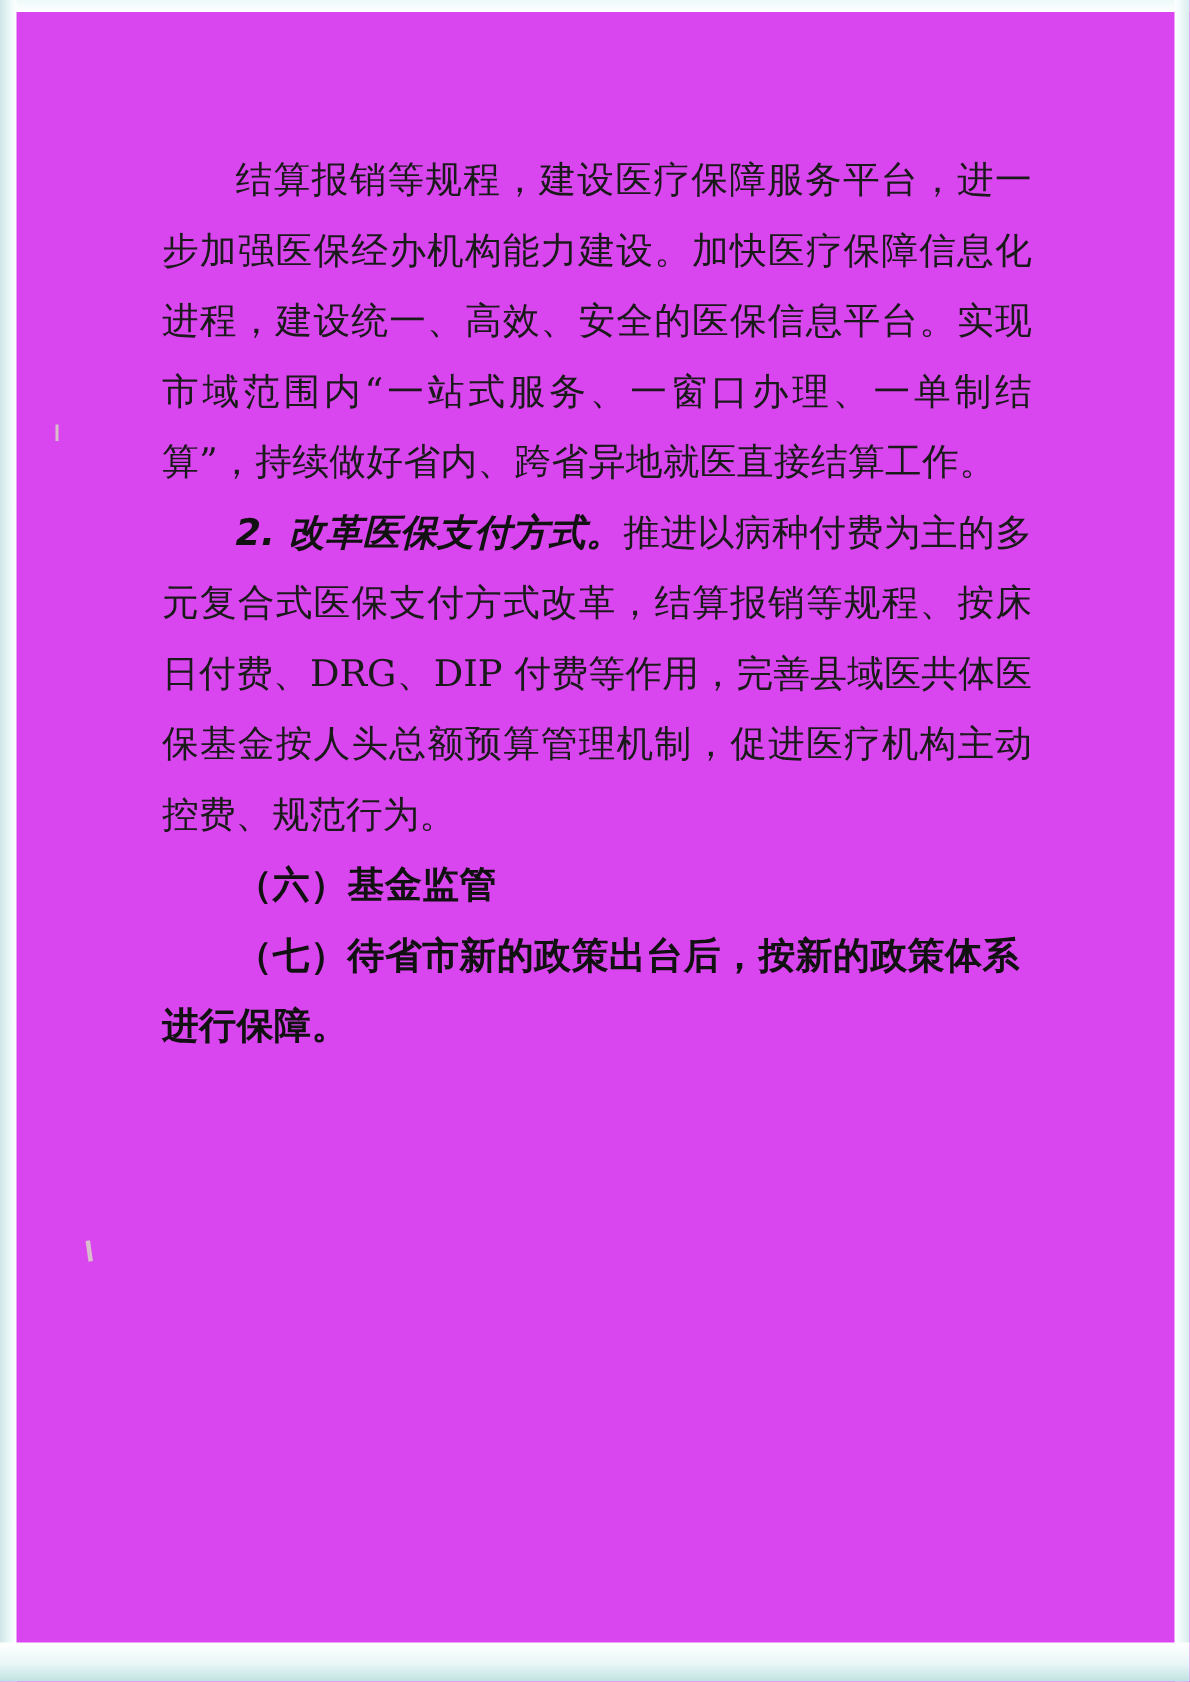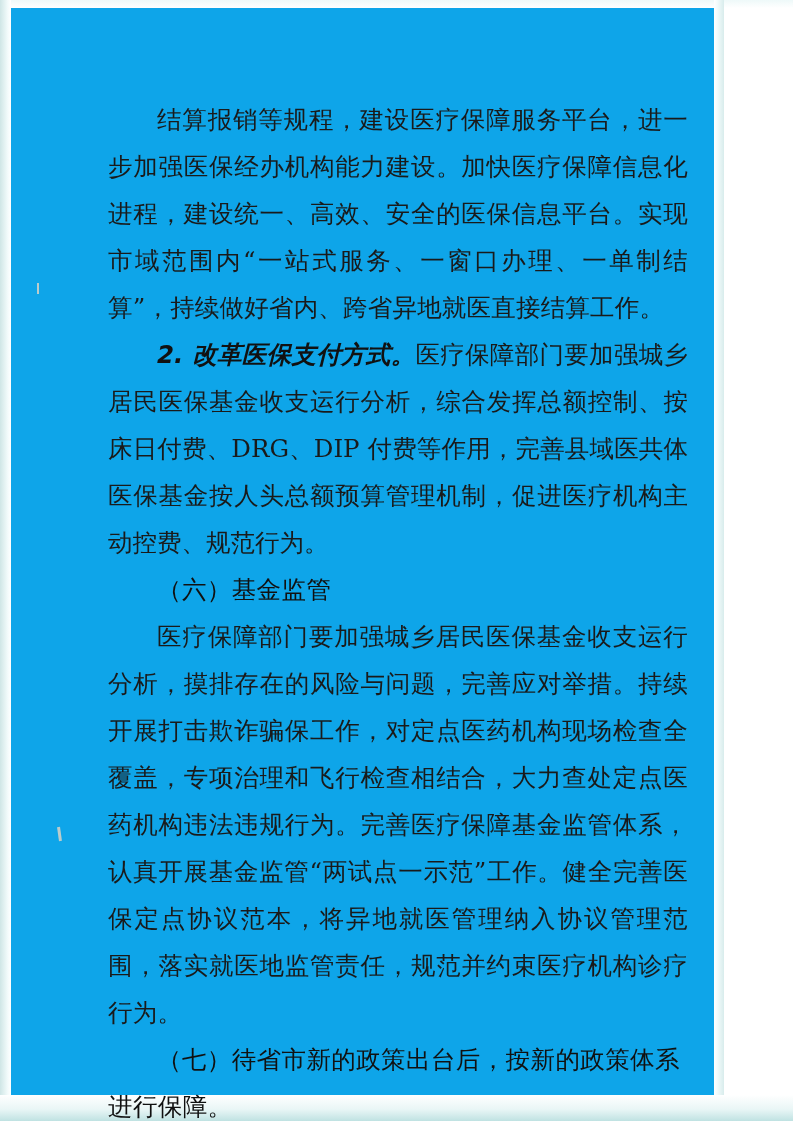--- a/index.html
+++ b/index.html
@@ -9,24 +9,24 @@
   body {
     width: 793px;
     height: 1121px;
     background: #ffffff;
     font-family: "DejaVu Serif", "Liberation Serif", serif;
     overflow: hidden;
     position: relative;
   }
   .page {
     position: relative;
-    width: 724px;
+    width: 793px;
     height: 1121px;
     box-sizing: border-box;
-    background: #0ea5e9;
+    background: #d946ef;
   }
   
   .scan-edge-left {
     position: absolute;
     left: 0; top: 0;
     width: 11px; height: 1121px;
     background: linear-gradient(to right, #cfe6e6, #f2fbfb 70%, #ffffff);
   }
   .scan-edge-right {
     position: absolute;
@@ -64,21 +64,21 @@
   }
   p.indent {
     text-indent: 2em;
   }
   p.heading {
     margin: 0;
     font-size: 24.5px;
     line-height: 47px;
     color: #111111;
     font-family: "DejaVu Sans", "Liberation Sans", sans-serif;
-    font-weight: 400;
+    font-weight: 700;
     text-indent: 2em;
     letter-spacing: 0.4px;
   }
   p.heading-run {
     margin: 0;
     font-size: 24.5px;
     line-height: 47px;
     color: #111111;
     text-indent: 2em;
     text-align: justify;
@@ -113,23 +113,22 @@
   <div class="scan-edge-bottom"></div>
 
   <div class="speck s1"></div>
   <div class="speck s2"></div>
 
   <div class="content">
 
     <p class="para indent">结算报销等规程，建设医疗保障服务平台，进一步加强医保经办机构能力建设。加快医疗保障信息化进程，建设统一、高效、安全的医保信息平台。实现市域范围内“一站式服务、一窗口办理、一单制结算”，持续做好省内、跨省异地就医直接结算工作。</p>
 
     <p class="heading-run">
-      <span class="bold-lead">2. 改革医保支付方式。</span><span class="normal-rest">医疗保障部门要加强城乡居民医保基金收支运行分析，综合发挥总额控制、按床日付费、DRG、DIP 付费等作用，完善县域医共体医保基金按人头总额预算管理机制，促进医疗机构主动控费、规范行为。</span>
+      <span class="bold-lead">2. 改革医保支付方式。</span><span class="normal-rest">推进以病种付费为主的多元复合式医保支付方式改革，结算报销等规程、按床日付费、DRG、DIP 付费等作用，完善县域医共体医保基金按人头总额预算管理机制，促进医疗机构主动控费、规范行为。</span>
     </p>
 
     <p class="heading">（六）基金监管</p>
 
-    <p class="para indent">医疗保障部门要加强城乡居民医保基金收支运行分析，摸排存在的风险与问题，完善应对举措。持续开展打击欺诈骗保工作，对定点医药机构现场检查全覆盖，专项治理和飞行检查相结合，大力查处定点医药机构违法违规行为。完善医疗保障基金监管体系，认真开展基金监管“两试点一示范”工作。健全完善医保定点协议范本，将异地就医管理纳入协议管理范围，落实就医地监管责任，规范并约束医疗机构诊疗行为。</p>
 
     <p class="heading">（七）待省市新的政策出台后，按新的政策体系进行保障。</p>
 
   </div>
 </div>
 
 </body></html>

